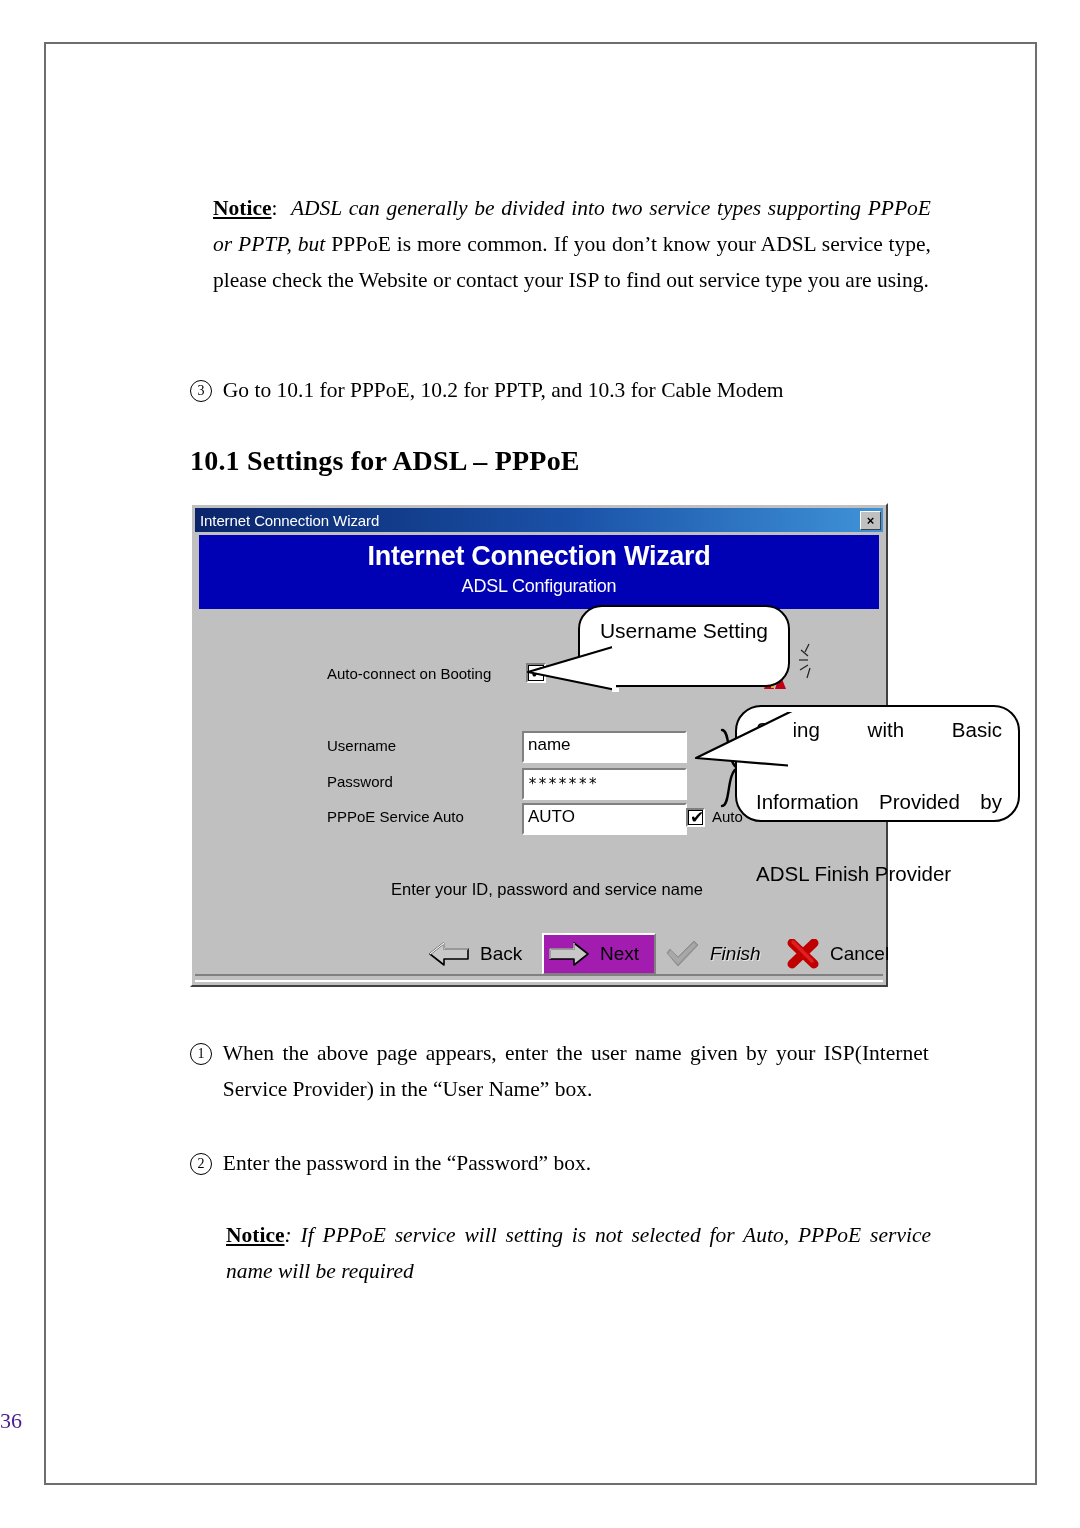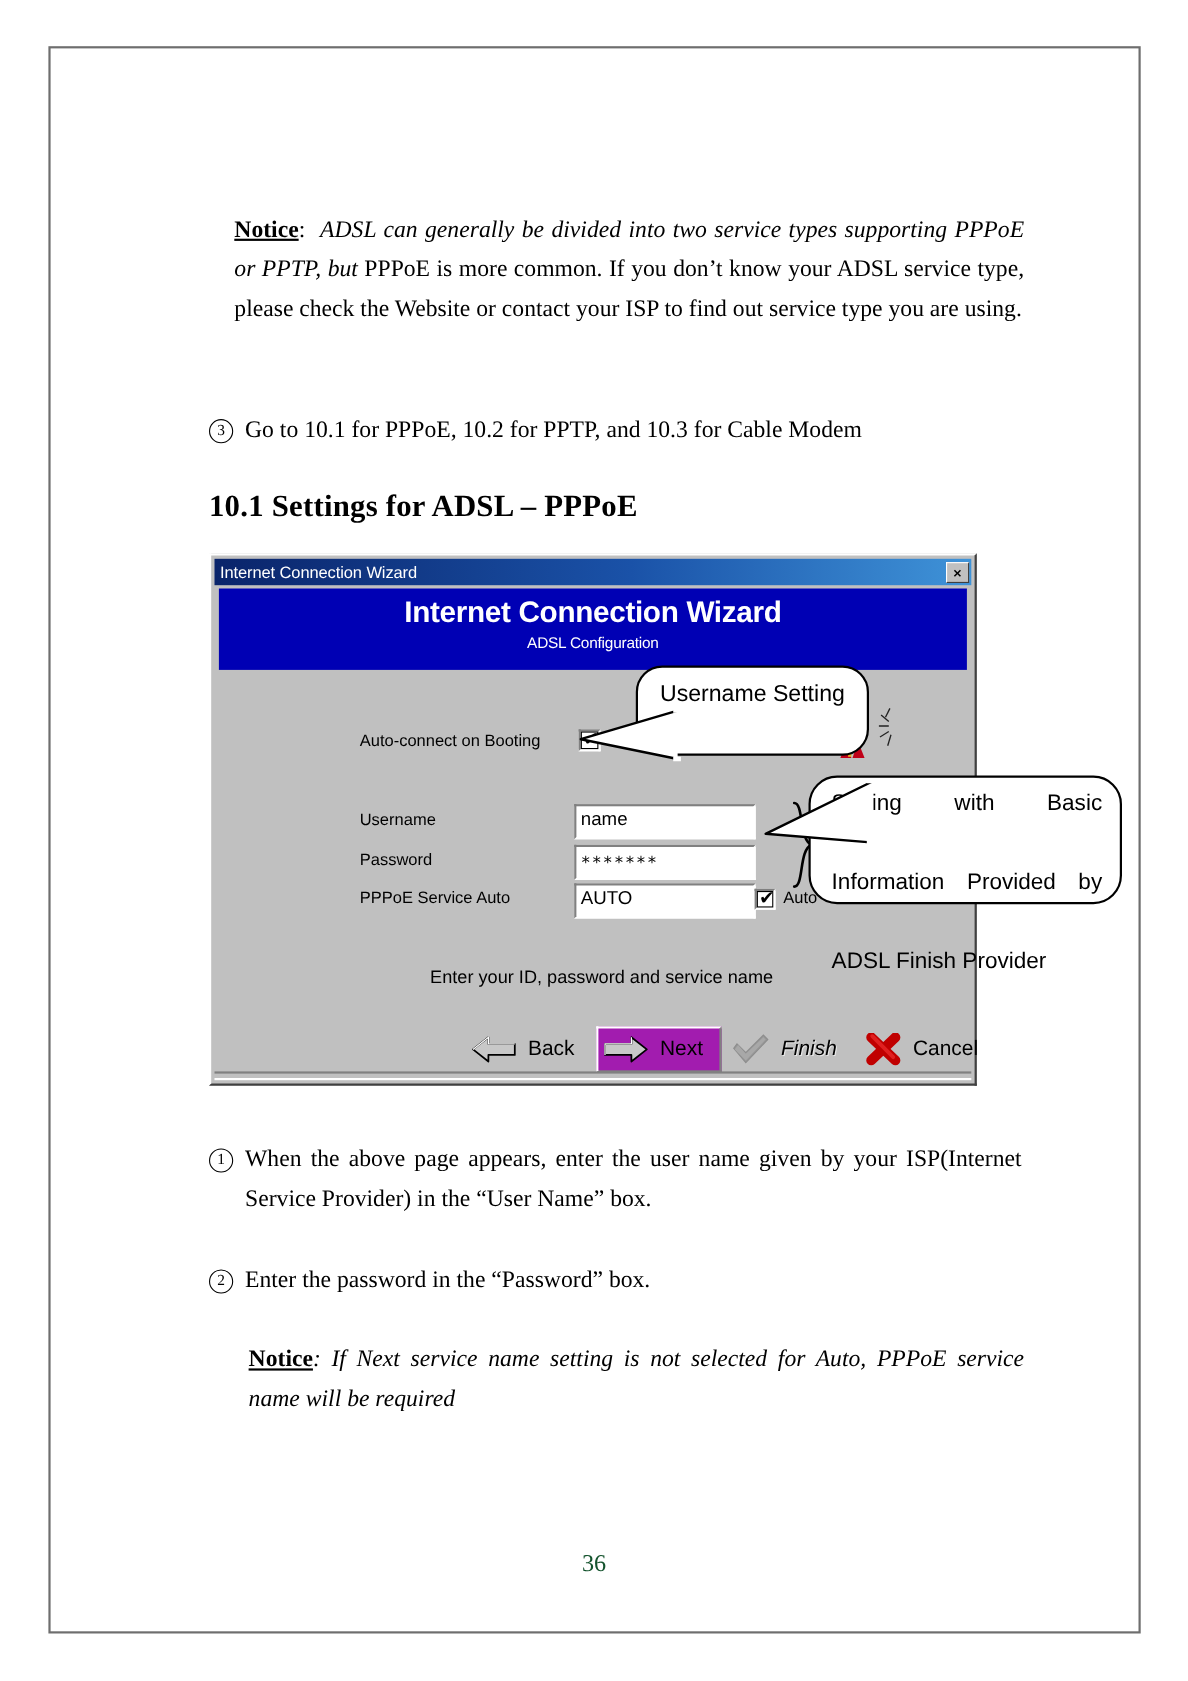--- a/index.html
+++ b/index.html
@@ -101,24 +101,23 @@
   #notice2 .nlabel {
     font-weight: bold;
     text-decoration: underline;
     font-style: normal;
   }
   #page-number {
     position: absolute;
     left: 0;
     top: 1408px;
     width: 1080px;
-    text-align: center;
     font-family: "Liberation Serif", serif;
     font-size: 22px;
-    color: #14532d;
+    color: #4c1d95;
   }
 
   
   #wizard-window {
     position: absolute;
     left: 190px;
     top: 503px;
     width: 698px;
     height: 484px;
     background: #c0c0c0;
@@ -176,21 +175,21 @@
     color: #ffffff;
   }
   #banner-title {
     font-size: 27px;
     font-weight: bold;
     font-family: "Liberation Sans", sans-serif;
     padding-top: 6px;
     letter-spacing: -0.3px;
   }
   #banner-subtitle {
-    font-size: 14px;
+    font-size: 18px;
     font-family: "Liberation Sans", sans-serif;
     padding-top: 4px;
     letter-spacing: -0.2px;
   }
 
   .dlg-label {
     position: absolute;
     font-family: "Liberation Sans", sans-serif;
     font-size: 15px;
     color: #000000;
@@ -511,16 +510,16 @@
 
 <div class="doc-text" id="step1">
   <span class="circ">1</span>&nbsp;&nbsp;<span class="txt">When the above page appears, enter the user name given by your ISP(Internet Service Provider) in the “User Name” box.</span>
 </div>
 
 <div class="doc-text" id="step2">
   <span class="circ">2</span>&nbsp;&nbsp;<span>Enter the password in the “Password” box.</span>
 </div>
 
 <div class="doc-text" id="notice2">
-  <span class="nlabel">Notice</span><span>:</span><span> If Next service name setting is not selected for Auto, PPPoE service name will be required</span>
+  <span class="nlabel">Notice</span><span>:</span><span> If PPPoE service will setting is not selected for Auto, PPPoE service name will be required</span>
 </div>
 
 <div id="page-number">36</div>
 
 </body></html>

